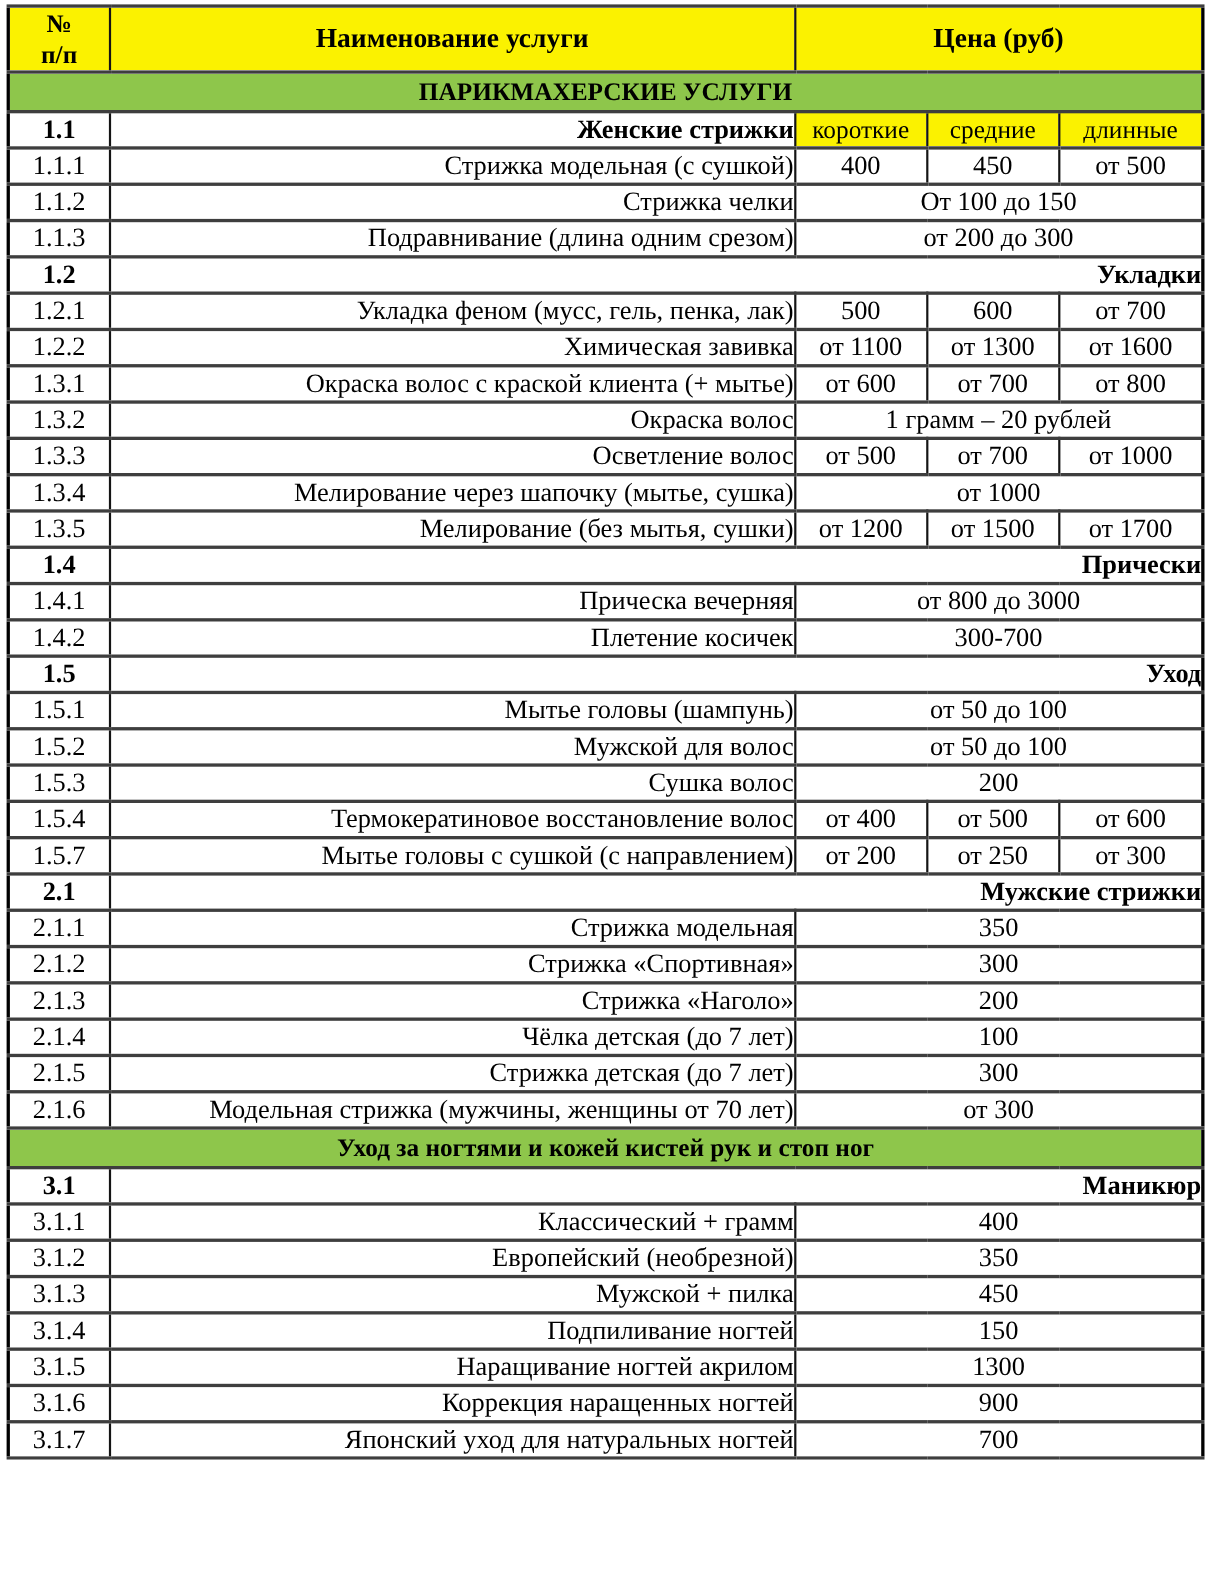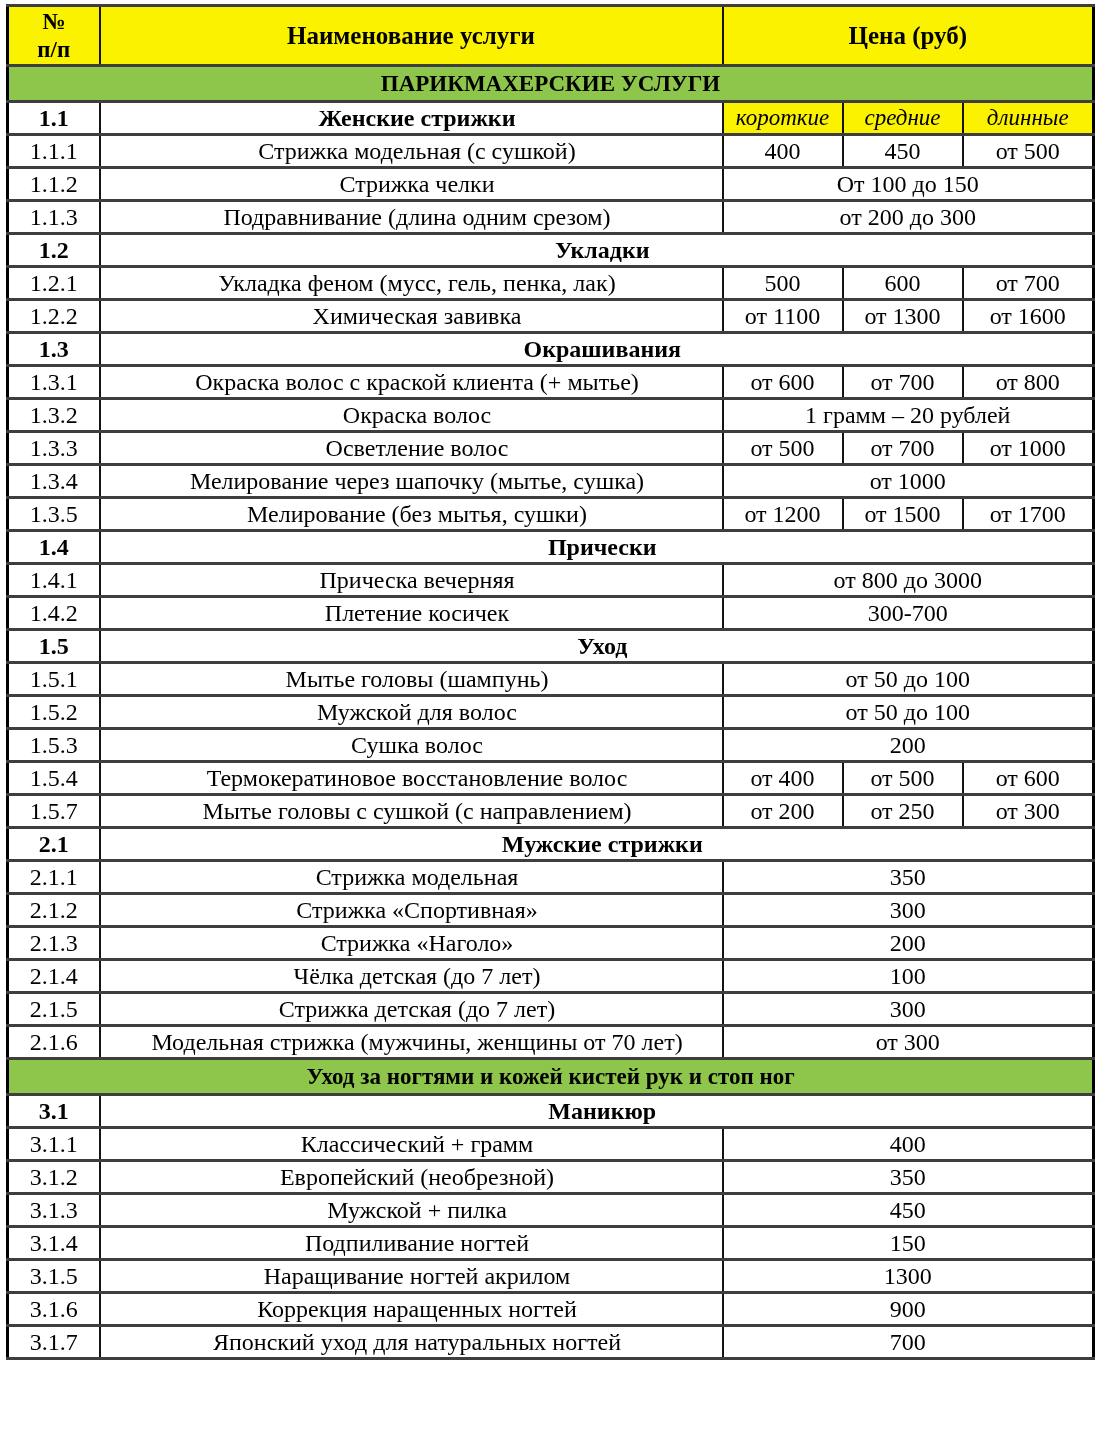--- a/index.html
+++ b/index.html
@@ -27,29 +27,29 @@
   .band-cell {
     background: #8ec64b;
     font-weight: bold;
     text-align: center;
     font-size: 23px;
   }
   th { font-weight: bold; font-size: 25px; text-align: center; }
   .num-h div { line-height: 28px; font-size: 23px; }
   .num { text-align: center; font-size: 24px; }
   .name {
-    text-align: center;
+    text-align: right;
     padding-left: 12px;
     font-size: 24px;
     white-space: pre-line;
     line-height: 30px;
   }
   .b { font-weight: bold; }
   .price, .sub { text-align: center; font-size: 24px; }
-  .sub { background: #fbf200; font-size: 23px; font-style: italic; }
+  .sub { background: #fbf200; font-size: 23px; }
   .top { vertical-align: top; line-height: 30px; padding-top: 1px; }
 </style>
 </head>
 <body>
 
 <div class="sheet">
   <table class="price-table">
     <colgroup>
       <col style="width:92px">
       <col style="width:623px">
@@ -107,24 +107,20 @@
           <td class="price">от 700</td>
         </tr>
         <tr class="r">
           <td class="num">1.2.2</td>
           <td class="name">Химическая завивка</td>
           <td class="price">от 1100</td>
           <td class="price">от 1300</td>
           <td class="price">от 1600</td>
         </tr>
         <tr class="r">
-          <td class="num b">1.3</td>
-          <td class="name b" colspan="4">Окрашивания</td>
-        </tr>
-        <tr class="r">
           <td class="num">1.3.1</td>
           <td class="name">Окраска волос с краской клиента (+ мытье)</td>
           <td class="price">от 600</td>
           <td class="price">от 700</td>
           <td class="price">от 800</td>
         </tr>
         <tr class="r">
           <td class="num">1.3.2</td>
           <td class="name">Окраска волос</td>
           <td class="price" colspan="3">1 грамм – 20 рублей</td>

